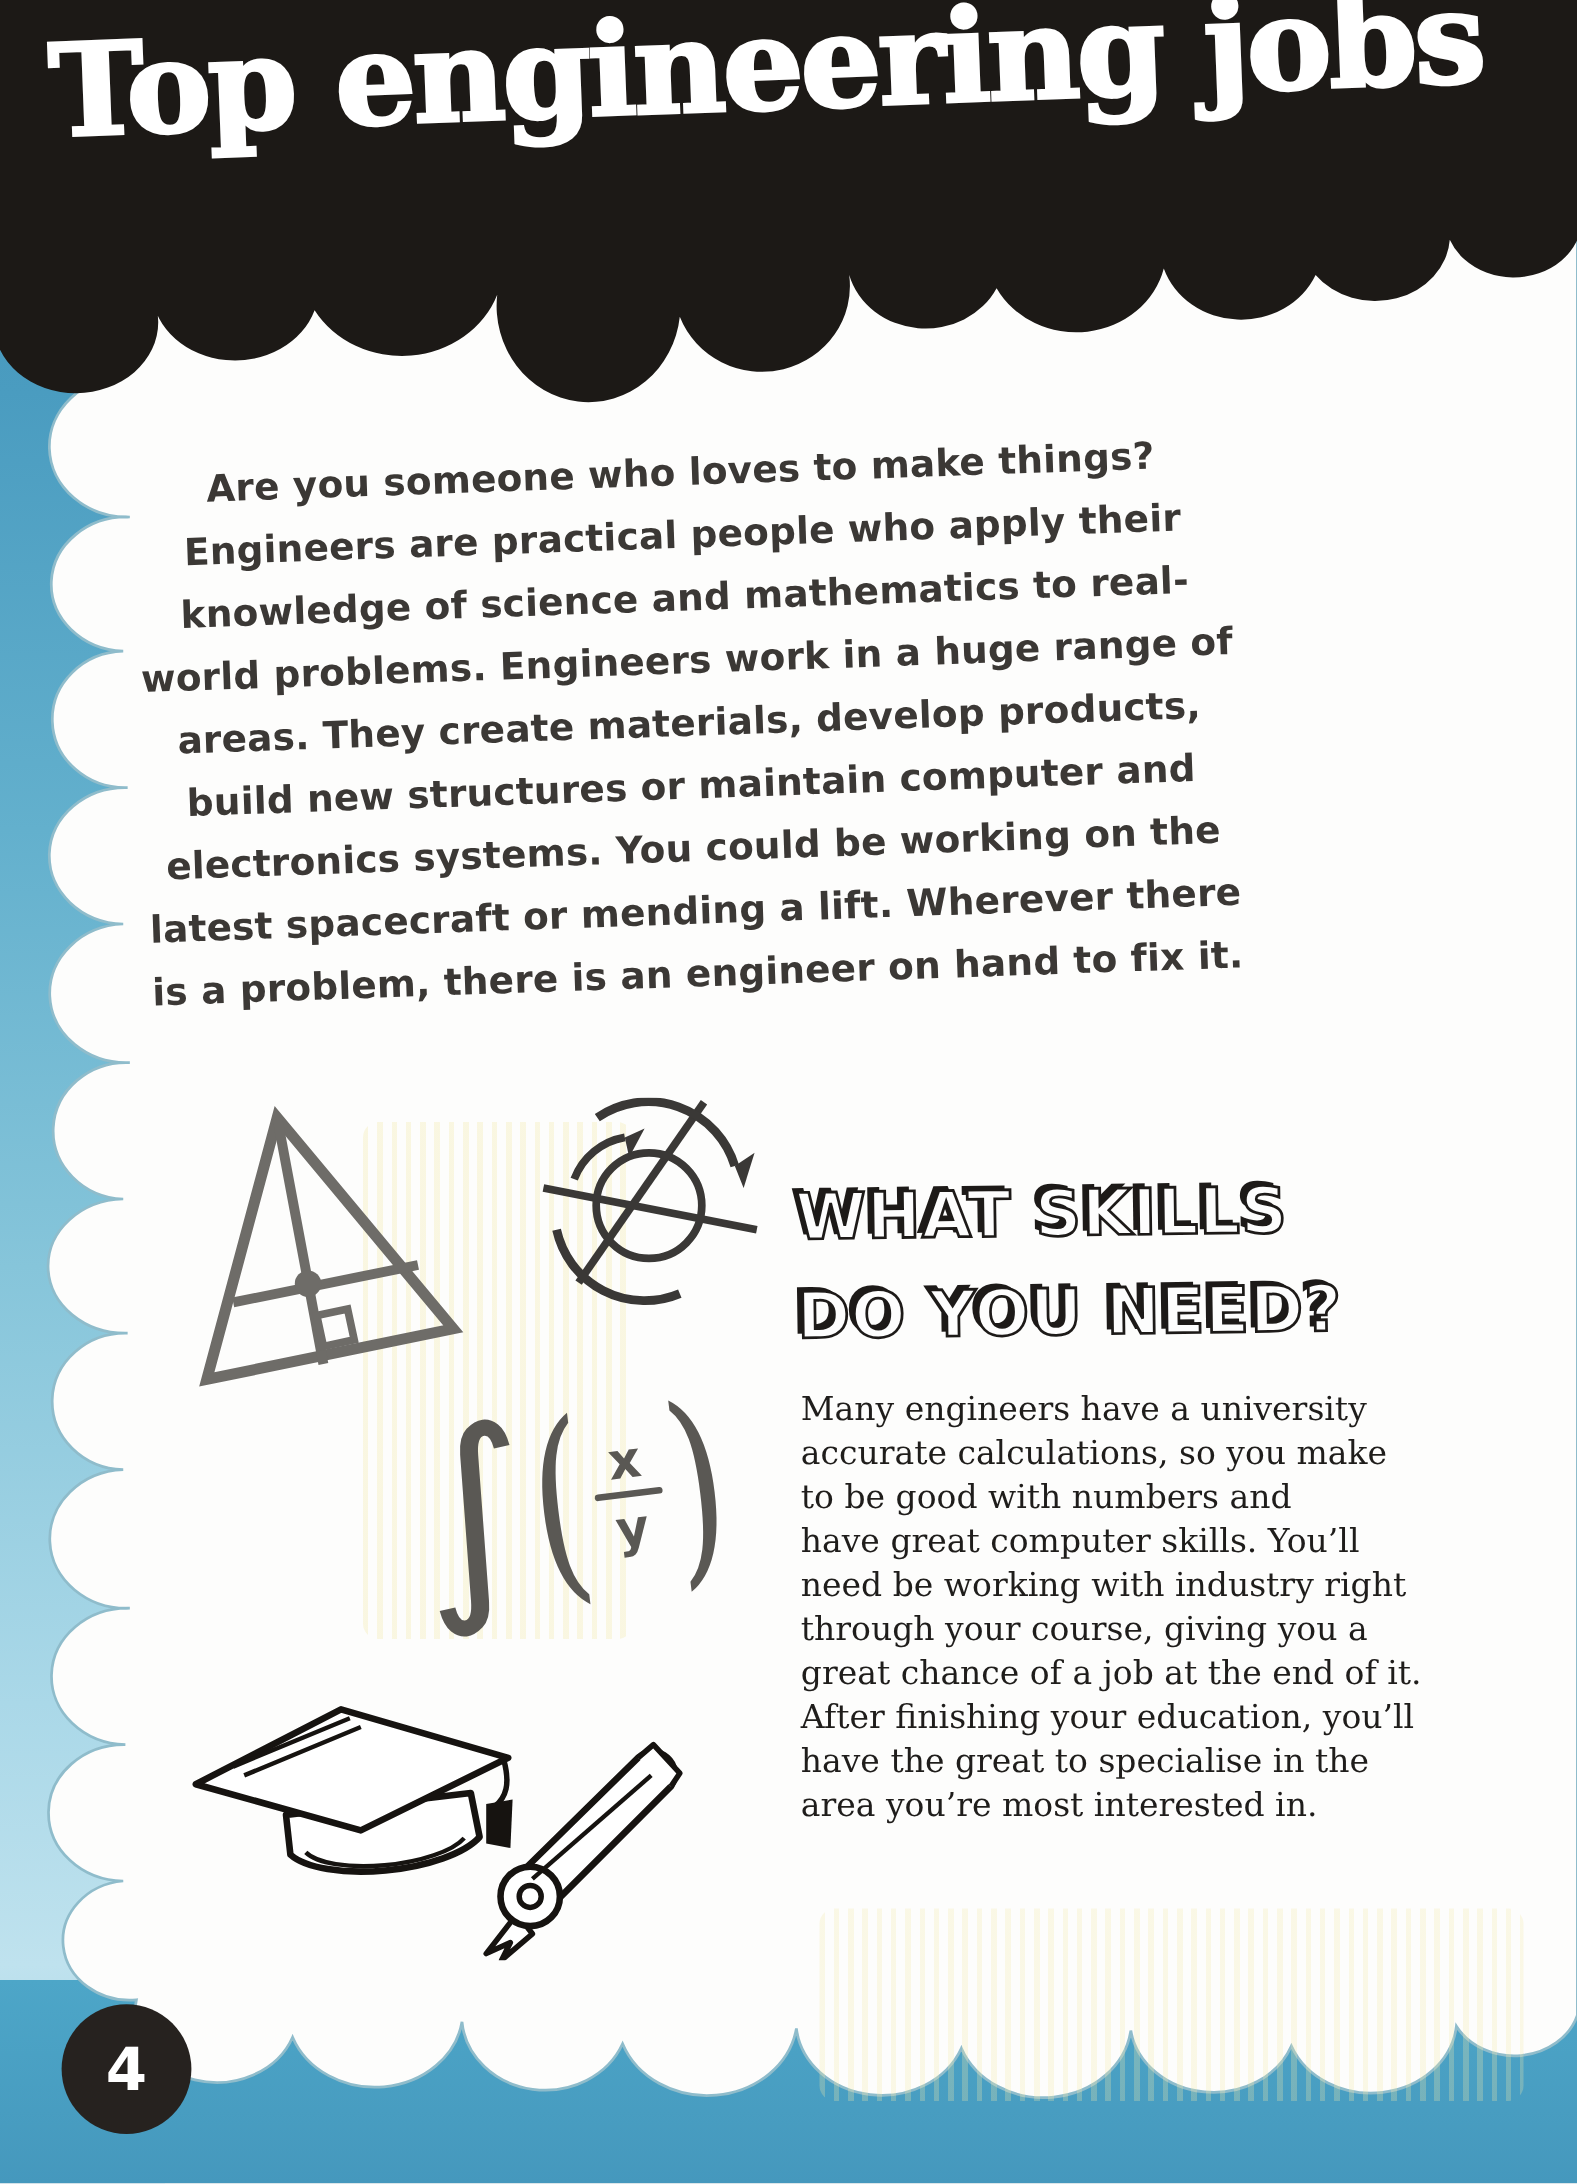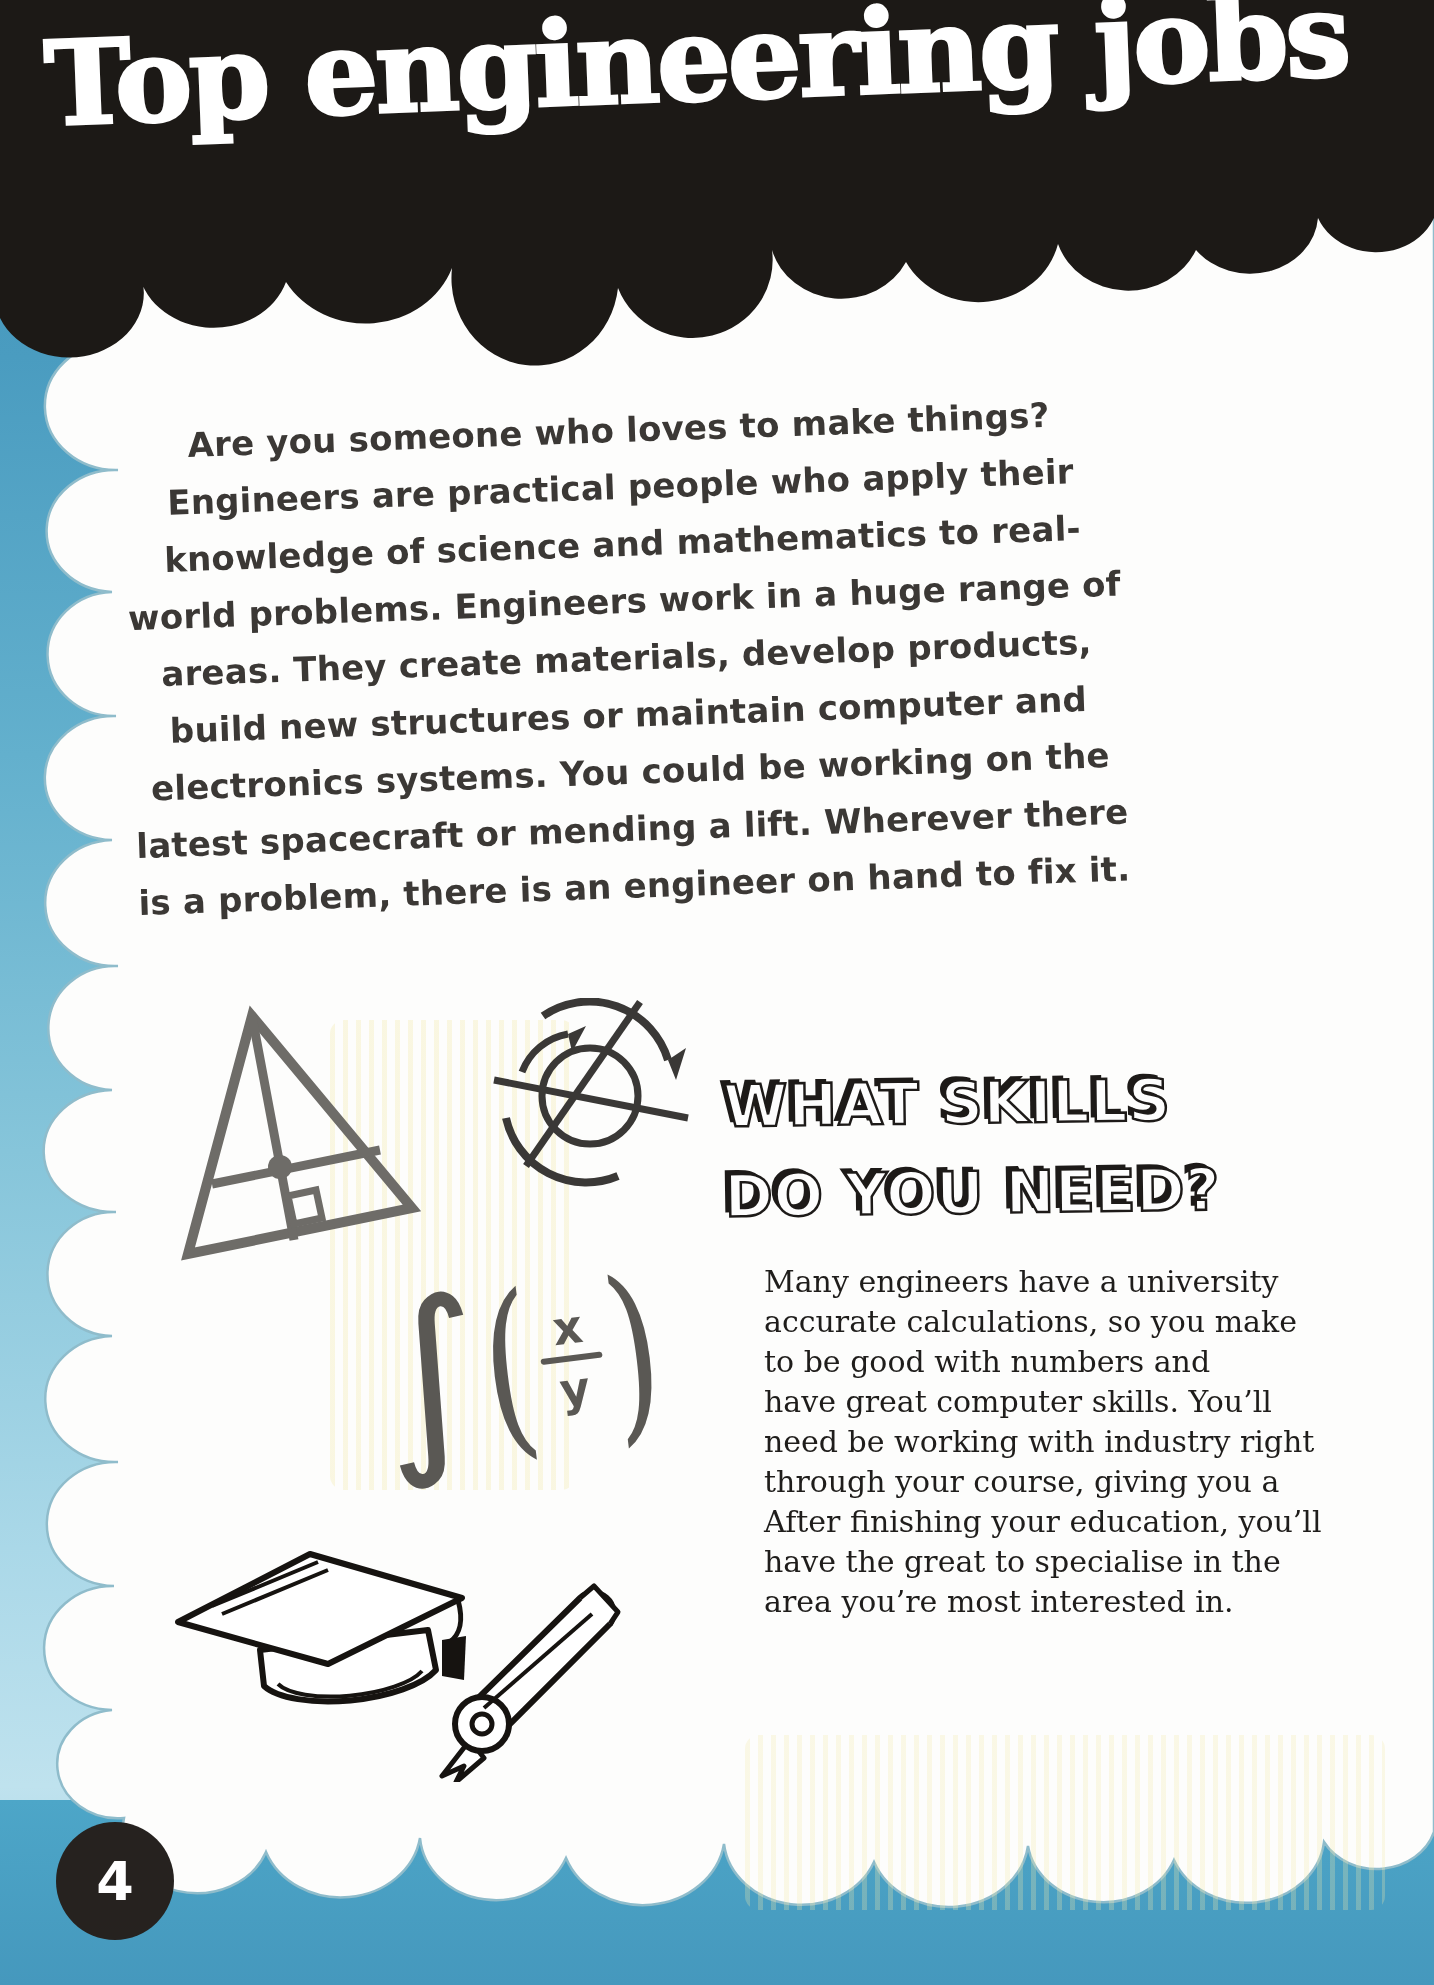--- a/index.html
+++ b/index.html
@@ -27,21 +27,21 @@
   #intro{position:absolute;left:95px;top:402px;width:1045px;z-index:4;text-align:center;
     font-weight:bold;font-size:34px;line-height:57px;color:#3b3835;letter-spacing:.2px;
     transform:rotate(-2deg);transform-origin:center top;}
   #intro .ln{white-space:nowrap;}
   
   #skills-heading{position:absolute;left:724px;top:1058px;z-index:4;
     font-weight:900;font-size:58px;line-height:90px;letter-spacing:1px;color:#fdfdfd;
     -webkit-text-stroke:2.5px #1d1a18;white-space:nowrap;transform:rotate(-.8deg);}
   #skills-heading .hl{text-shadow:-5px -4px 0 #1d1a18;}
   
-  #skills-body{position:absolute;left:764px;top:1262px;width:620px;z-index:4;
+  #skills-body{position:absolute;left:728px;top:1262px;width:620px;z-index:4;
     font-family:"DejaVu Serif",serif;font-size:30px;line-height:40px;color:#1f1d1b;}
   #skills-body .bl{white-space:nowrap;}
   
   #formula{position:absolute;left:378px;top:1282px;z-index:4;display:flex;align-items:center;
     color:#5a5854;transform:rotate(-7deg);transform-origin:left center;}
   #formula .int{font-family:"DejaVu Sans",sans-serif;font-size:200px;line-height:200px;font-weight:normal;}
   #formula .par{font-family:"DejaVu Serif",serif;font-size:132px;line-height:132px;
     transform:scaleY(1.45);margin:0 2px;}
   #formula .frac{display:flex;flex-direction:column;align-items:center;gap:7px;margin:0 4px;}
   #formula .frac .sym{font-weight:bold;font-size:46px;line-height:42px;}
@@ -132,20 +132,21 @@
     <div class="hl">DO YOU NEED?</div>
   </div>
 
   <div id="skills-body">
     <div class="bl">Many engineers have a university</div>
     <div class="bl">accurate calculations, so you make</div>
     <div class="bl">to be good with numbers and</div>
     <div class="bl">have great computer skills. You’ll</div>
     <div class="bl">need be working with industry right</div>
     <div class="bl">through your course, giving you a</div>
+    <div class="bl">great chance of a job at the end of it.</div>
     <div class="bl">After finishing your education, you’ll</div>
     <div class="bl">have the great to specialise in the</div>
     <div class="bl">area you’re most interested in.</div>
   </div>
 
   <div id="formula">
     <span class="int">∫</span>
     <span class="par">(</span>
     <span class="frac">
       <span class="sym">x</span>

